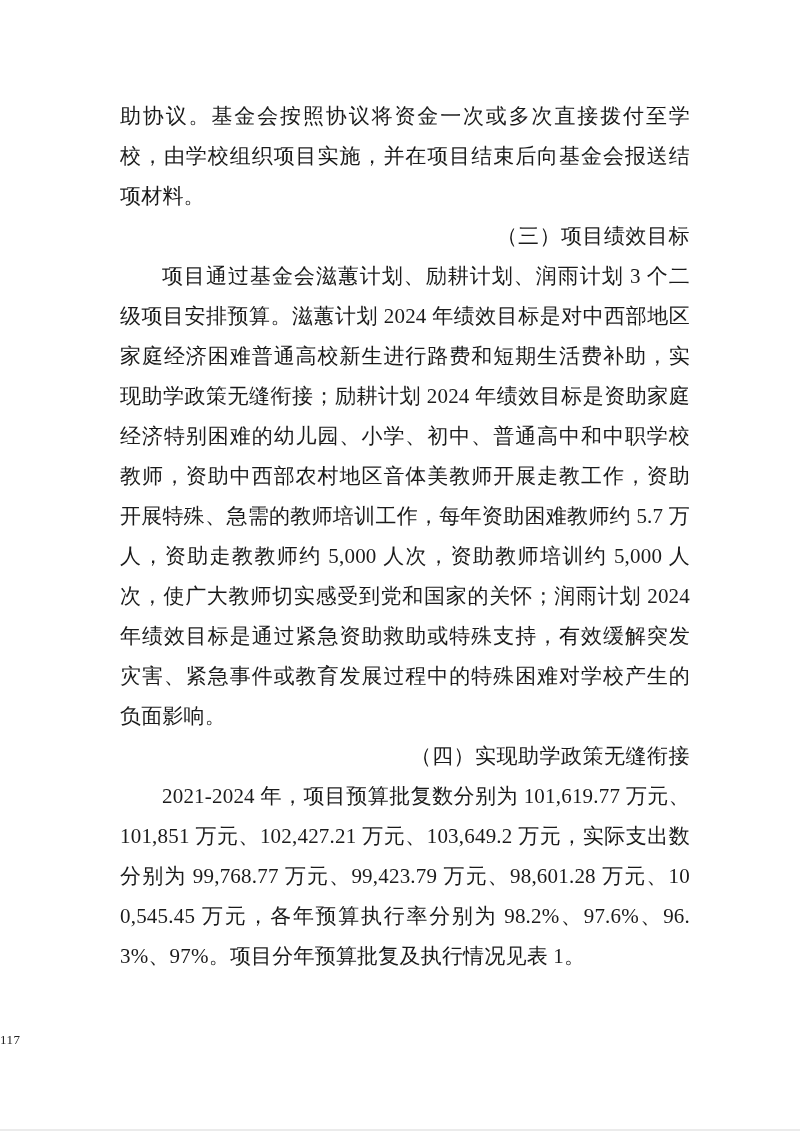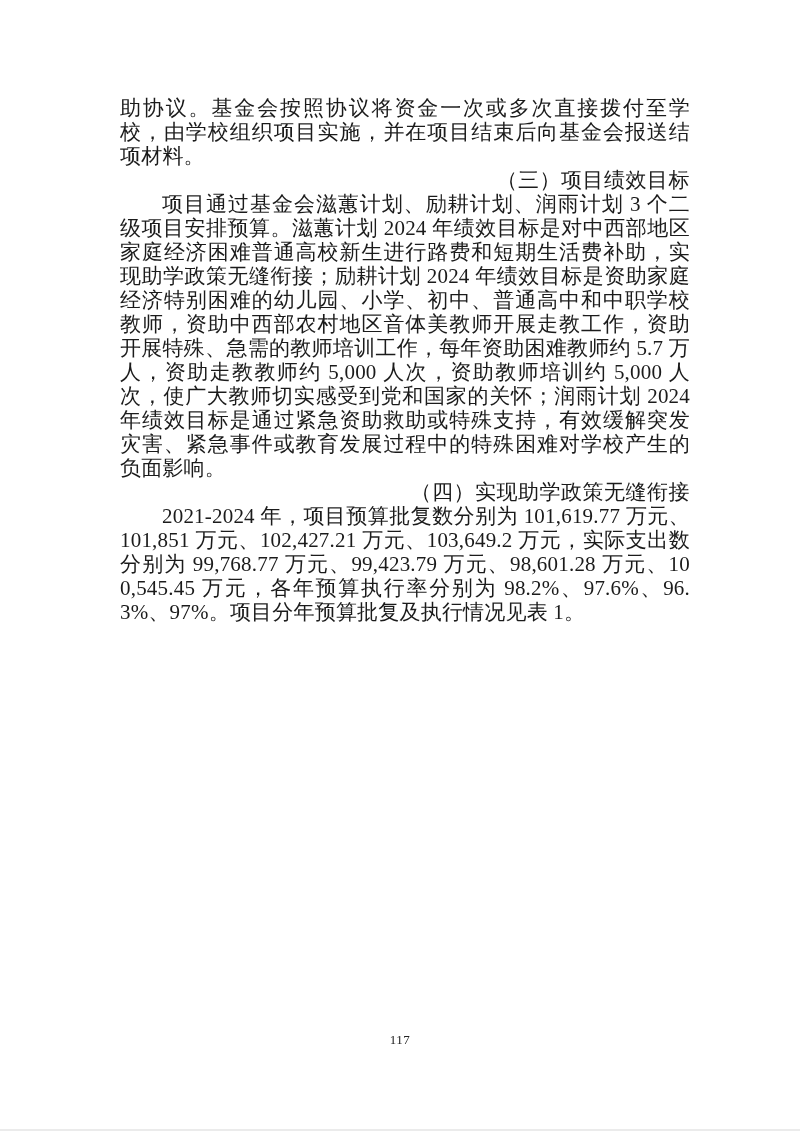--- a/index.html
+++ b/index.html
@@ -22,38 +22,37 @@
   }
   .page-body {
     position: absolute;
     left: 120px;
     top: 96px;
     width: 570px;
   }
   .para {
     margin: 0;
     font-size: 21px;
-    line-height: 24px;
+    line-height: 40px;
     text-align: justify;
     letter-spacing: 0.2px;
     word-break: break-all;
   }
   .para.continuation { text-indent: 0; }
   .para.indented { text-indent: 2em; }
   .para.heading {
     text-indent: 2em;
     text-align: right;
     letter-spacing: 0.5px;
   }
   .page-footer {
     position: absolute;
     left: 0;
     top: 1030px;
     width: 800px;
-    text-align: center;
   }
   .page-footer .page-num {
     font-size: 13px;
     letter-spacing: 0.5px;
     color: #222222;
   }
 </style>
 </head>
 <body>
 

